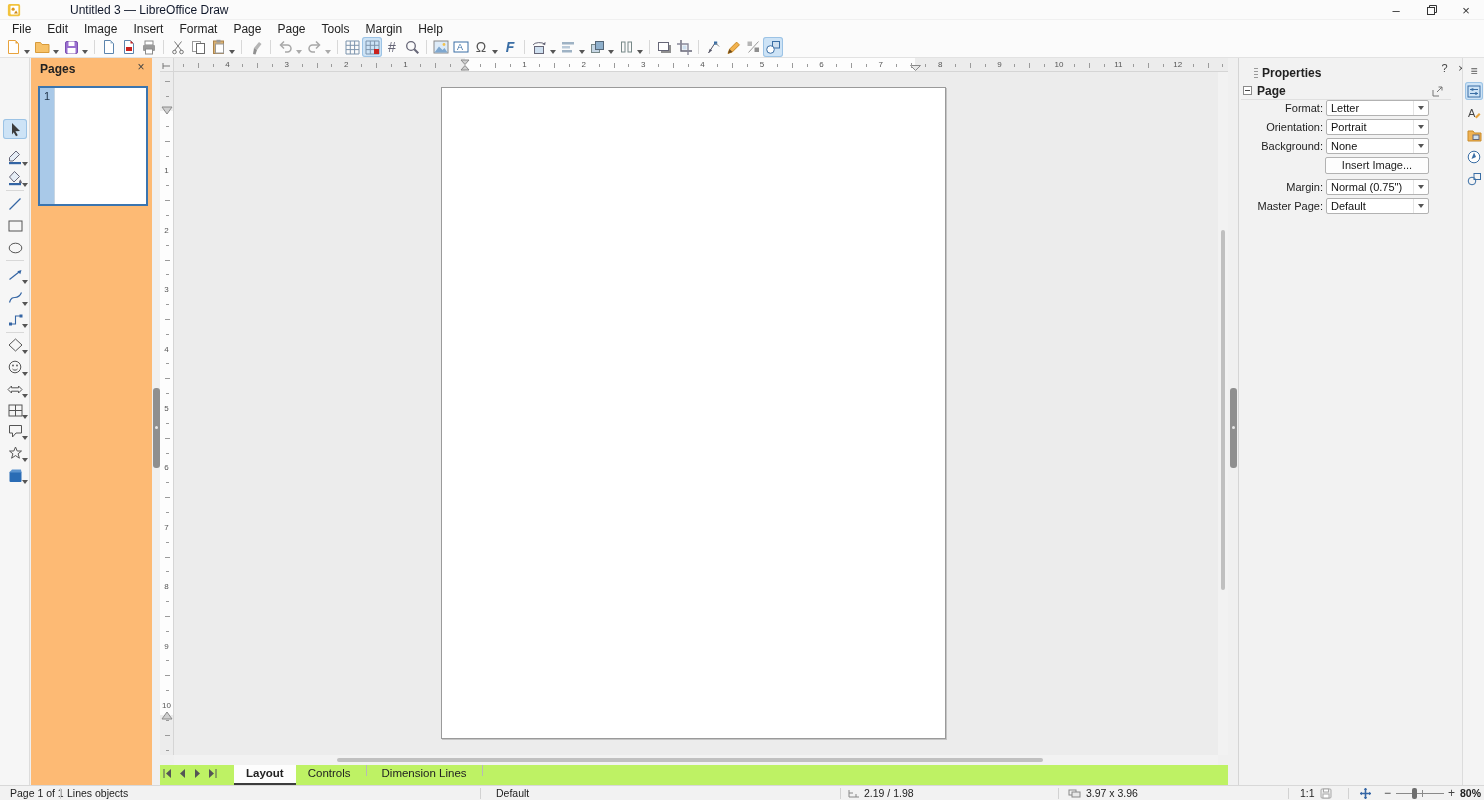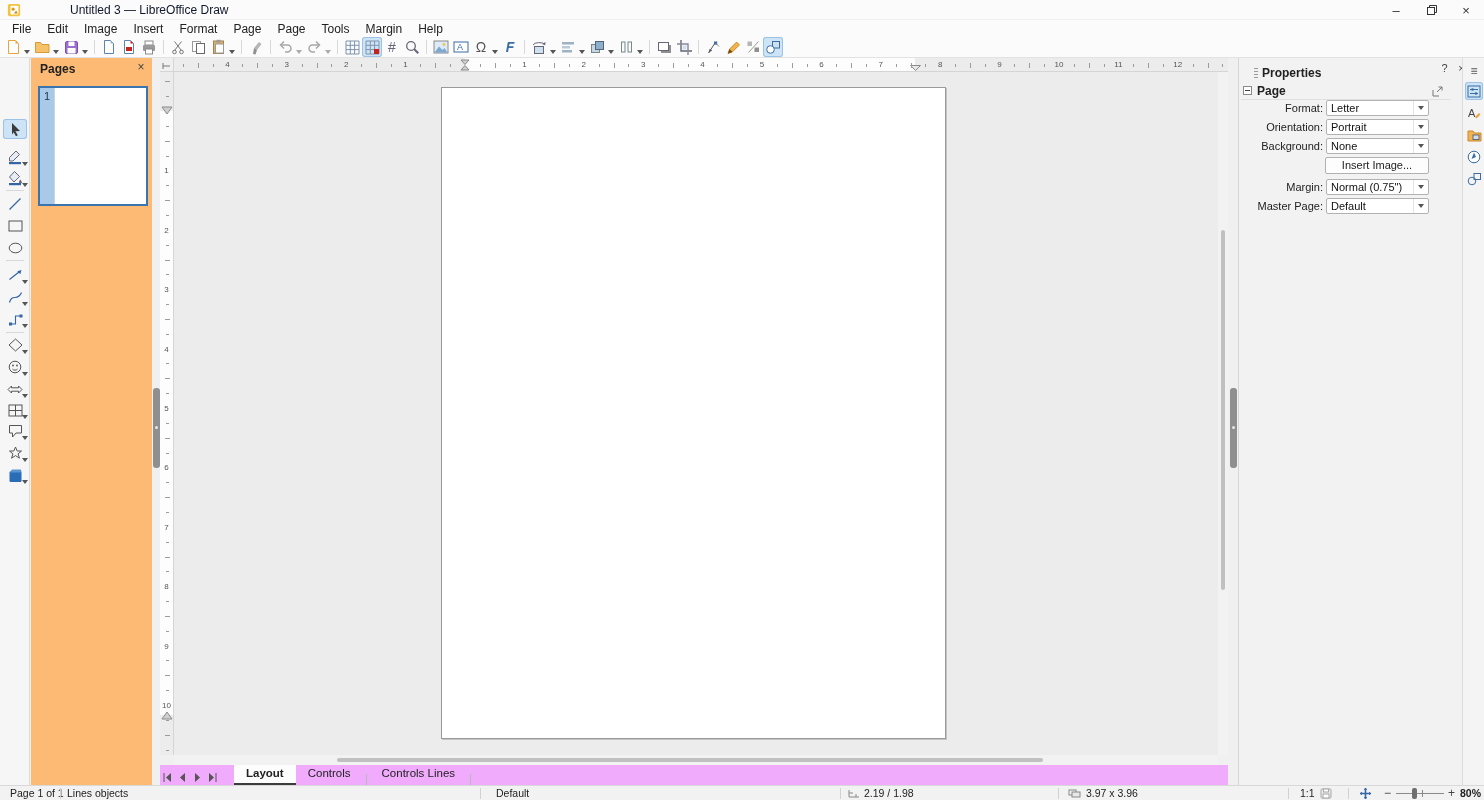--- a/index.html
+++ b/index.html
@@ -88,22 +88,22 @@
 
   
   #vscroll { position:absolute; left:1218px; top:72px; width:10px; height:683px; background:#f2f2f2; }
   #vscroll-thumb { position:absolute; left:3px; top:158px; width:4px; height:360px; background:#c0c0c0;
     border-radius:2px; }
   #hscroll { position:absolute; left:174px; top:755px; width:1044px; height:10px; background:#f2f2f2; }
   #hscroll-thumb { position:absolute; top:3px; left:163px; width:706px; height:4px; background:#c0c0c0;
     border-radius:2px; }
 
   
-  #tabbar { position:absolute; left:160px; top:765px; width:1068px; height:20px; background:#f0abfc;
-    display:flex; align-items:flex-end; font-size:11.5px; }
+  #tabbar { position:absolute; left:160px; top:765px; width:1068px; height:20px; background:#bef264;
+    display:flex; align-items:flex-start; font-size:11.5px; }
   .navbtn { width:15px; height:16px; display:flex; align-items:center; justify-content:center; }
   .layer-tab { padding:2px 12px 1px 12px; height:20px; color:#222; }
   .layer-tab.active { background:#fdfdfd; font-weight:bold; border-bottom:2px solid #3c3c3c; }
   .tabdiv { width:1px; height:11px; background:#b8b8b8; margin:0 3px; }
 
   
   #sidebar { position:absolute; left:1238px; top:58px; width:224px; height:727px; background:#f2f2f2;
     border-left:1px solid #d5d5d5; font-size:11px; }
   #sb-header { position:absolute; left:12px; top:0; width:100%; height:22px; display:flex; align-items:flex-end; }
   #sb-grip { width:4px; height:12px; margin:0 4px 0 3px;
@@ -681,21 +681,21 @@
   <div class="navbtn">
     <svg width="9" height="9" viewBox="0 0 9 9">
       <path d="M8 0v9" stroke="#555"></path>
         <path d="M1 0l5 4.5L1 9z" fill="#555"></path>
       </svg>
   </div>
   <div style="width:14px;"></div>
   <div class="layer-tab active">Layout</div>
   <div class="layer-tab">Controls</div>
   <div class="tabdiv"></div>
-  <div class="layer-tab">Controls Lines</div>
+  <div class="layer-tab">Dimension Lines</div>
   <div class="tabdiv"></div>
 </div>
 
 <div id="sidebar">
   <div id="sb-header">
     <div id="sb-grip"></div>
     <span id="sb-title">Properties</span>
     <span class="sb-hbtn" style="right:22px;">?</span>
     <span class="sb-hbtn" style="right:5px;">×</span>
   </div>

